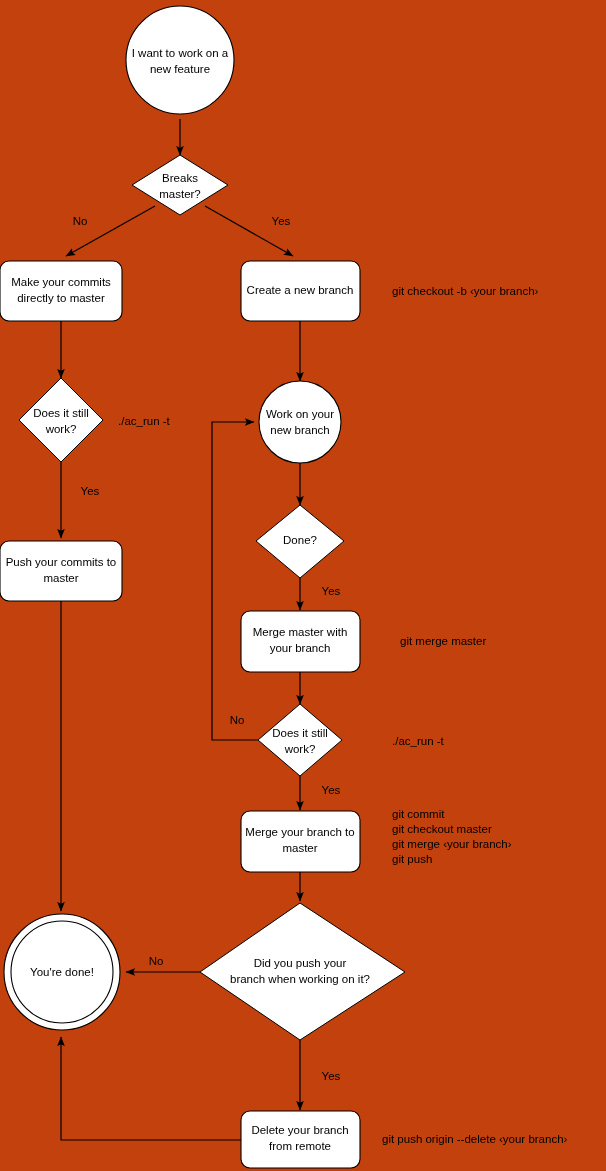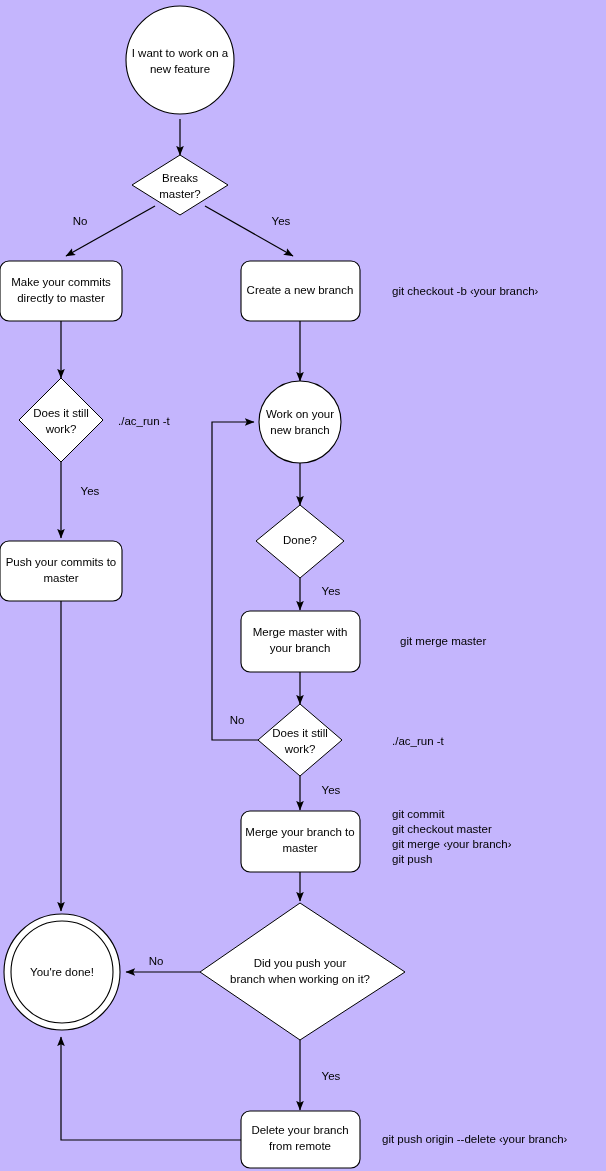--- a/index.html
+++ b/index.html
@@ -7,21 +7,21 @@
     padding: 0;
     background: #ffffff;
   }
   body {
     font-family: "Liberation Sans", sans-serif;
   }
   #flowchart-root {
     position: relative;
     width: 606px;
     height: 1171px;
-    background: #c4b5fd;
+    background: #c2410c;
     overflow: hidden;
   }
   svg.chart-canvas {
     display: block;
     width: 606px;
     height: 1171px;
   }
   .shape-outline {
     fill: #ffffff;
     stroke: #000000;

